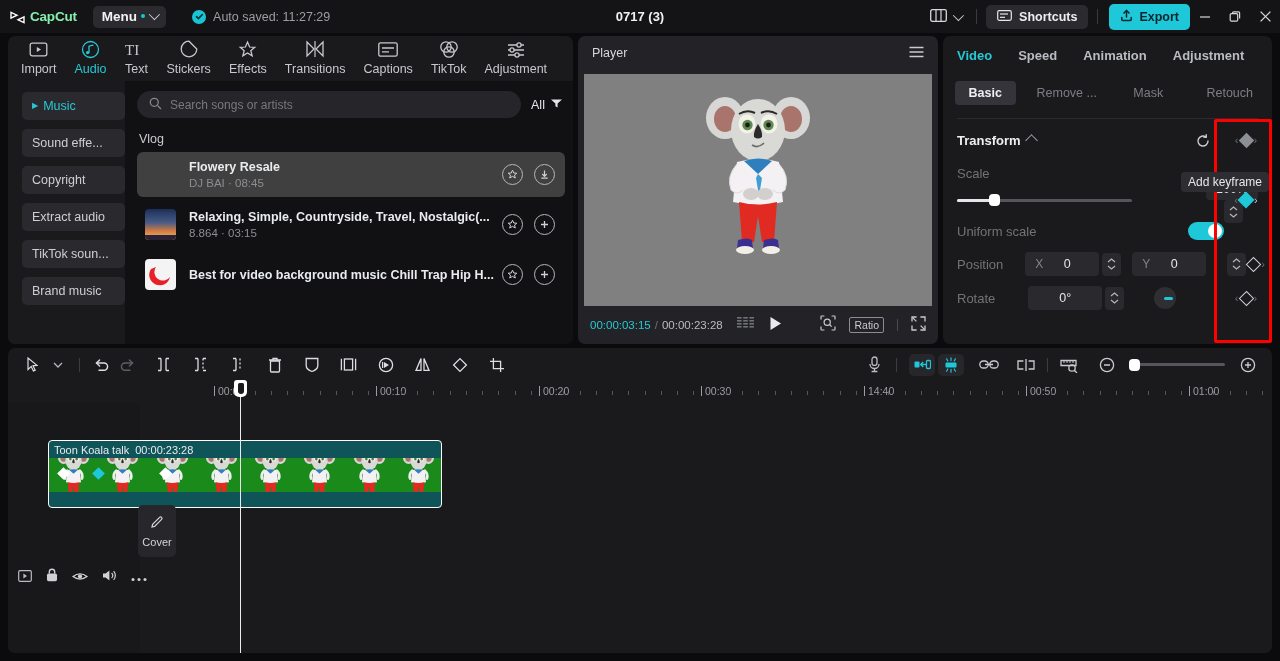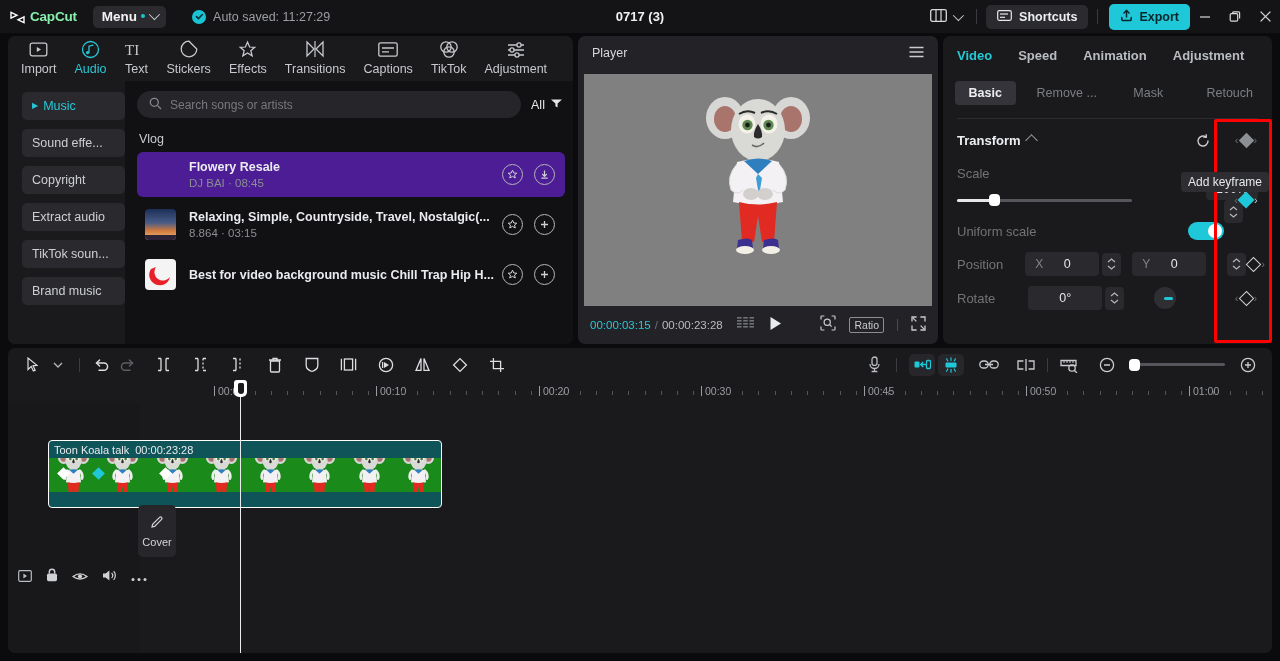--- a/index.html
+++ b/index.html
@@ -92,21 +92,21 @@
     flex: 1; background: transparent; border: none; outline: none;
     font-family: "Liberation Sans", sans-serif; font-size: 12px; color: #cfd1d4;
   }
   .search-box input::placeholder { color: #77797d; }
   .all-btn { display: flex; align-items: center; gap: 5px; font-size: 12.5px; color: #e2e4e7; cursor: pointer; padding-right: 2px;}
   .section-label { font-size: 12.5px; color: #c9cbcf; margin: 14px 0 6px 2px; }
   .song-row {
     display: flex; align-items: center; height: 45px; border-radius: 6px;
     padding: 0 10px 0 8px; margin-bottom: 5px; cursor: pointer;
   }
-  .song-row.sel { background: #4c1d95; }
+  .song-row.sel { background: #404040; }
   .song-thumb { width: 31px; height: 31px; border-radius: 4px; flex: 0 0 31px; overflow: hidden; }
   .song-thumb.blank { background: transparent; }
   .song-txt { margin-left: 13px; flex: 1; min-width: 0; }
   .song-name { font-size: 12.5px; font-weight: bold; color: #e9ebee; white-space: nowrap; overflow: hidden; text-overflow: ellipsis; }
   .song-meta { font-size: 11.5px; color: #8a8d92; margin-top: 3px; }
   .song-acts { display: flex; align-items: center; gap: 11px; margin-left: 8px; }
   .circ-btn {
     width: 21px; height: 21px; border-radius: 50%; border: 1.2px solid #b4b7bb;
     display: flex; align-items: center; justify-content: center; cursor: pointer;
   }
@@ -996,21 +996,21 @@
             </svg>
         </div>
       </div>
     </div>
 
     <div class="ruler">
       <div class="tlabel" style="left:62px;">00:00</div>
       <div class="tlabel" style="left:224px;">00:10</div>
       <div class="tlabel" style="left:387px;">00:20</div>
       <div class="tlabel" style="left:549px;">00:30</div>
-      <div class="tlabel" style="left:712px;">00:45</div>
+      <div class="tlabel" style="left:712px;">14:40</div>
       <div class="tlabel" style="left:874px;">00:50</div>
       <div class="tlabel" style="left:1037px;">01:00</div>
       <div id="tick-host">
           <div class="tick" style="left: 82.25px;"></div>
           <div class="tick" style="left: 98.5px;"></div>
           <div class="tick" style="left: 114.75px;"></div>
           <div class="tick" style="left: 131px;"></div>
           <div class="tick" style="left: 147.25px;"></div>
           <div class="tick" style="left: 163.5px;"></div>
           <div class="tick" style="left: 179.75px;"></div>

